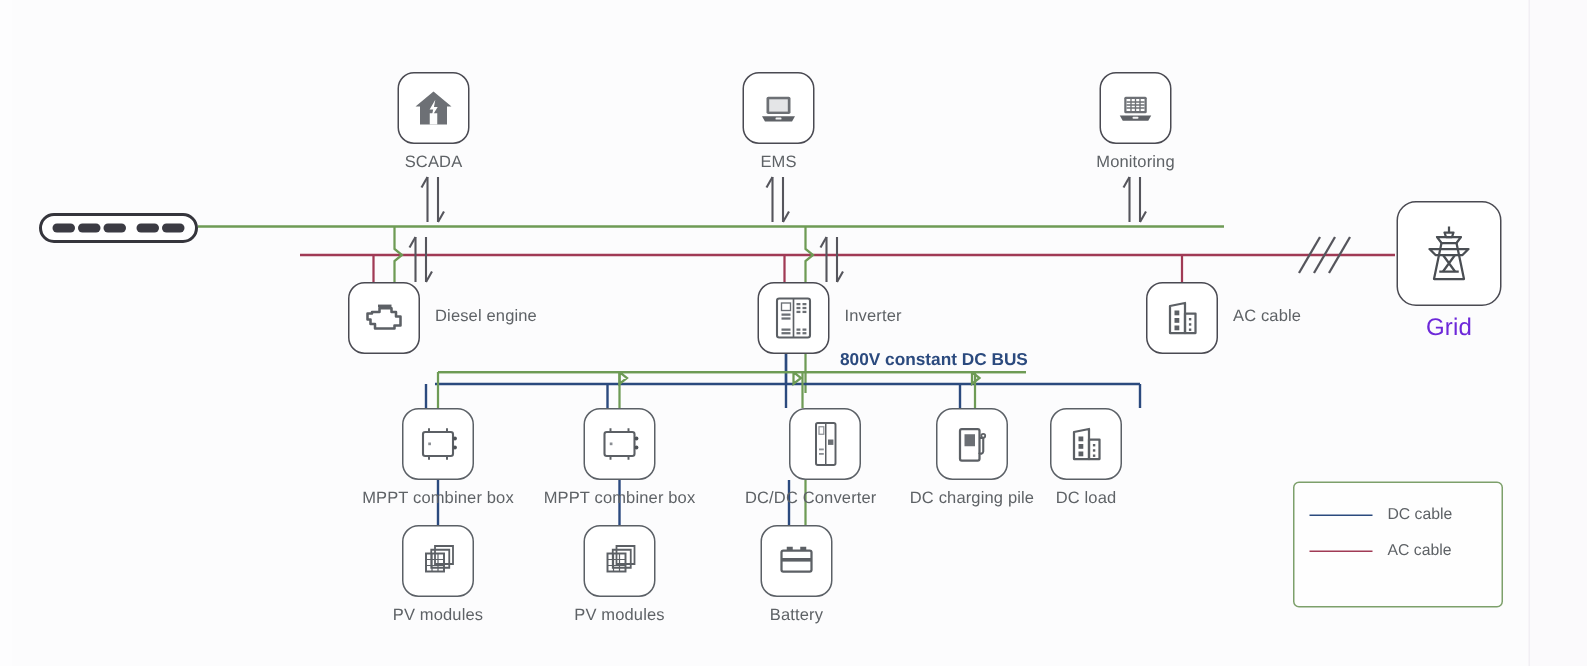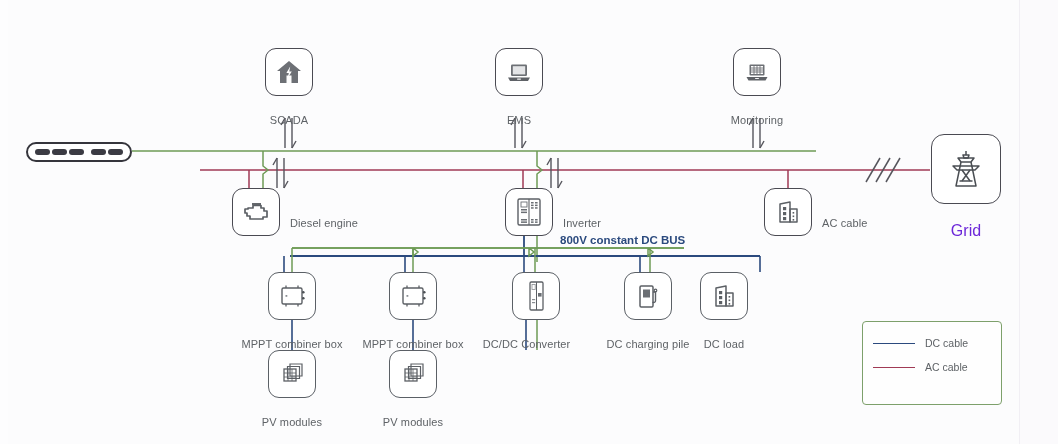--- a/index.html
+++ b/index.html
@@ -36,21 +36,20 @@
     background:#ffffff;
     box-sizing:border-box;
     display:flex;align-items:center;justify-content:center;
   }
   .tile.lite{border-color:#5b6066;}
   .lbl{
     position:absolute;
     font-size:11px;color:#5e6266;
     white-space:nowrap;
     letter-spacing:.1px;
-    margin-top:12px;
   }
   .lbl.below{left:50%;transform:translateX(-50%);top:54px;}
   .lbl.right{left:58px;top:17px;}
   .lbl.grid-lbl{
     left:50%;transform:translateX(-50%);top:76px;
     font-size:16px;color:#6d28d9;
   }
 
   
   .tile.big{width:70px;height:70px;border-radius:13px;}
@@ -329,21 +328,21 @@
         <g fill="#4d5156">
           <rect x="26" y="9" width="2.6" height="2.6" rx="1.3"></rect>
           <rect x="26" y="15" width="2.6" height="2.6" rx="1.3"></rect>
         </g>
         <rect x="9.5" y="13" width="1.8" height="1.8" fill="#8a8e93"></rect>
       </svg>
     </div>
     <div class="lbl below">MPPT combiner box</div>
   </div>
 
-  <div class="node" style="left:493px;top:272px;padding-left:19px;">
+  <div class="node" style="left:507px;top:272px;padding-left:19px;">
     <div class="tile lite">
       <svg width="26" height="34" viewBox="0 0 26 34">
         <rect x="7" y="3" width="13" height="28" rx="1.2" fill="none" stroke="#5c6065" stroke-width="1.3"></rect>
         <line x1="13.5" y1="3" x2="13.5" y2="31" stroke="#5c6065" stroke-width="1"></line>
         <rect x="9" y="5.5" width="3.2" height="5" fill="none" stroke="#8a8e93" stroke-width="0.8"></rect>
         <rect x="15" y="14" width="3.6" height="3.6" fill="#6b6f74"></rect>
         <g fill="#8a8e93">
           <rect x="9" y="20" width="3.2" height="1.2"></rect>
           <rect x="9" y="23" width="3.2" height="1.2"></rect>
         </g>
@@ -413,20 +412,31 @@
           <line x1="7" y1="14" x2="19" y2="14"></line>
             <line x1="7" y1="18" x2="19" y2="18"></line>
           <line x1="11" y1="10" x2="11" y2="22"></line>
             <line x1="15" y1="10" x2="15" y2="22"></line>
         </g>
       </svg>
     </div>
     <div class="lbl below">PV modules</div>
   </div>
 
+  <div class="node" style="left:507px;top:350px;">
+    <div class="tile lite">
+      <svg width="30" height="26" viewBox="0 0 30 26">
+        <rect x="5" y="6" width="20" height="14" rx="1.2" fill="none" stroke="#5c6065" stroke-width="1.5"></rect>
+        <rect x="5" y="11" width="20" height="2.4" fill="#5c6065"></rect>
+        <rect x="8.5" y="3.5" width="4" height="2.5" fill="#5c6065"></rect>
+        <rect x="17.5" y="3.5" width="4" height="2.5" fill="#5c6065"></rect>
+      </svg>
+    </div>
+    <div class="lbl below">Battery</div>
+  </div>
 
   <div class="legend">
     <div class="lg-row">
       <span class="lg-swatch" style="border-top-color:#2b4a7e;"></span>
       <span class="lg-text">DC cable</span>
     </div>
     <div class="lg-row">
       <span class="lg-swatch" style="border-top-color:#a03a55;"></span>
       <span class="lg-text">AC cable</span>
     </div>

